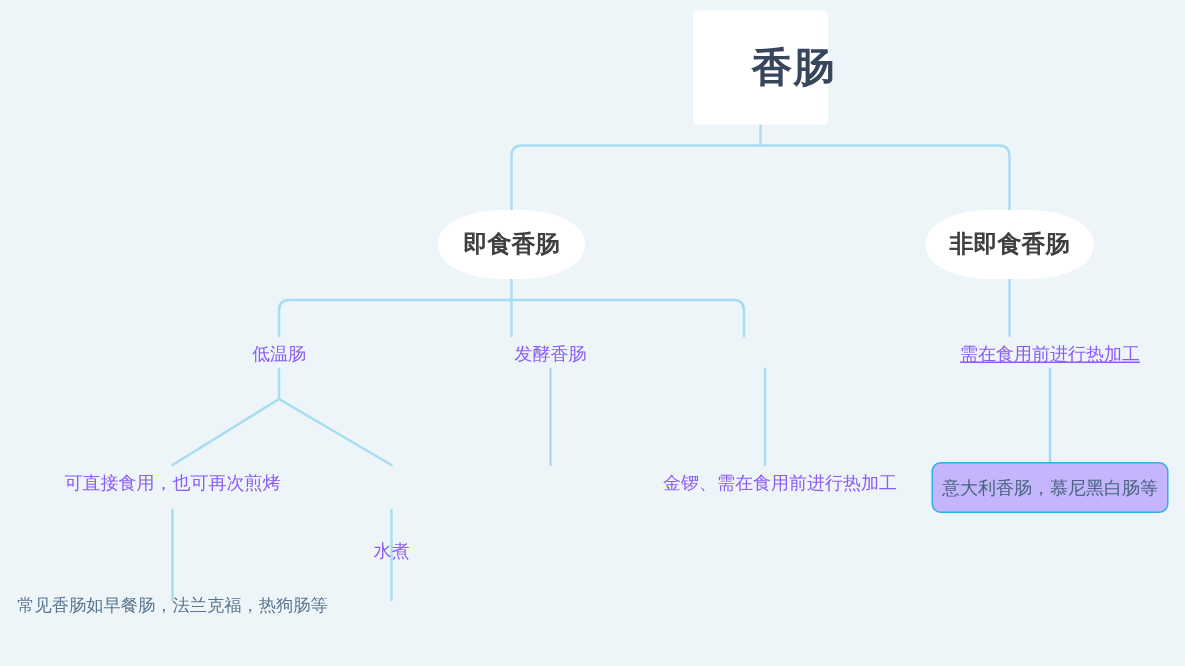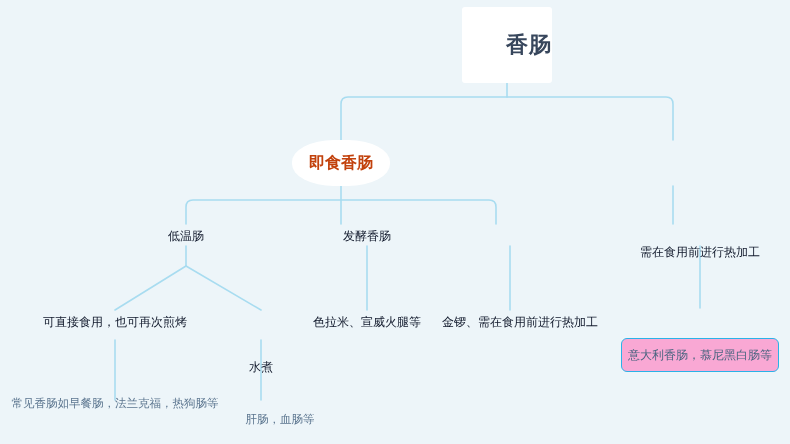--- a/index.html
+++ b/index.html
@@ -32,52 +32,51 @@
     align-items: center;
     justify-content: center;
     text-align: center;
     white-space: nowrap;
   }
   
   .node-root {
     background: #ffffff;
     border-radius: 3px;
     color: #37465c;
-    font-size: 22px;
+    font-size: 27px;
     font-weight: bold;
     letter-spacing: 1px;
     padding-left: 44px;
   }
   
   .node-cat {
     background: #ffffff;
     border-radius: 42px / 22px;
-    color: #c2410c;
+    color: #404040;
     font-size: 16px;
     font-weight: bold;
   }
   
   .node-text {
-    color: #0f172a;
+    color: #8b5cf6;
     font-size: 12px;
     background: transparent;
   }
   .node-text-sm {
     color: #5b758f;
     font-size: 11.5px;
   }
   
   .node-outline {
-    background: #f9a8d4;
+    background: #c4b5fd;
     border: 1.5px solid #2ab2e8;
     border-radius: 6px;
     color: #4a6organ;
     color: #4a6480;
     font-size: 12px;
-    margin-top: 30px;
   }
 </style>
 </head>
 <body>
 
 <div id="diagram">
 
   <svg id="connectors" viewBox="0 0 790 444" xmlns="http://www.w3.org/2000/svg">
     <g fill="none" stroke="#a8dcf0" stroke-width="1.6" stroke-linecap="round">
 
@@ -107,55 +106,52 @@
   </svg>
 
   <div class="node node-root" style="left:462px; top:7px; width:90px; height:76px;">
     <span>香肠</span>
   </div>
 
   <div class="node node-cat" style="left:292px; top:140px; width:98px; height:46px;">
     <span>即食香肠</span>
   </div>
 
+  <div class="node node-cat" style="left:617px; top:140px; width:112px; height:46px;">
+    <span>非即食香肠</span>
+  </div>
 
   <div class="node node-text" style="left:146px; top:225px; width:80px; height:22px;">
     <span>低温肠</span>
   </div>
 
   <div class="node node-text" style="left:322px; top:225px; width:90px; height:22px;text-align:right;">
     <span>发酵香肠</span>
   </div>
 
 
-  <div class="node node-text" style="left:620px; top:241px; width:160px; height:22px;">
+  <div class="node node-text" style="left:620px; top:225px; width:160px; height:22px;text-decoration:underline;">
     <span>需在食用前进行热加工</span>
   </div>
 
   <div class="node node-text" style="left:26px; top:311px; width:178px; height:22px;align-items:center;">
     <span>可直接食用，也可再次煎烤</span>
   </div>
 
   <div class="node node-text" style="left:231px; top:311px; width:60px; height:22px;margin-top:45px;">
     <span>水煮</span>
   </div>
 
-  <div class="node node-text" style="left:302px; top:311px; width:130px; height:22px;">
-    <span>色拉米、宣威火腿等</span>
-  </div>
 
   <div class="node node-text" style="left:430px; top:311px; width:180px; height:22px;">
     <span>金锣、需在食用前进行热加工</span>
   </div>
 
   <div class="node node-outline" style="left:621px; top:308px; width:158px; height:34px;">
     <span>意大利香肠，慕尼黑白肠等</span>
   </div>
 
   <div class="node node-text-sm" style="left:8px; top:392px; width:214px; height:22px;align-items:center;">
     <span>常见香肠如早餐肠，法兰克福，热狗肠等</span>
   </div>
 
-  <div class="node node-text-sm" style="left:228px; top:408px; width:104px; height:22px;">
-    <span>肝肠，血肠等</span>
-  </div>
 
 </div>
 
 </body></html>

